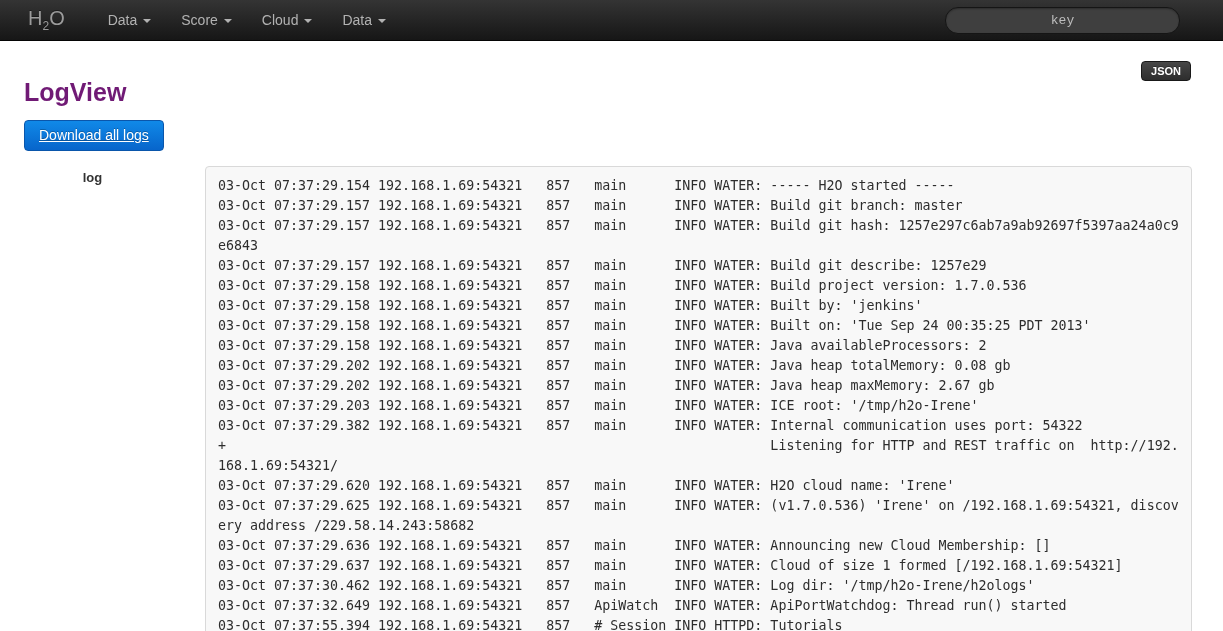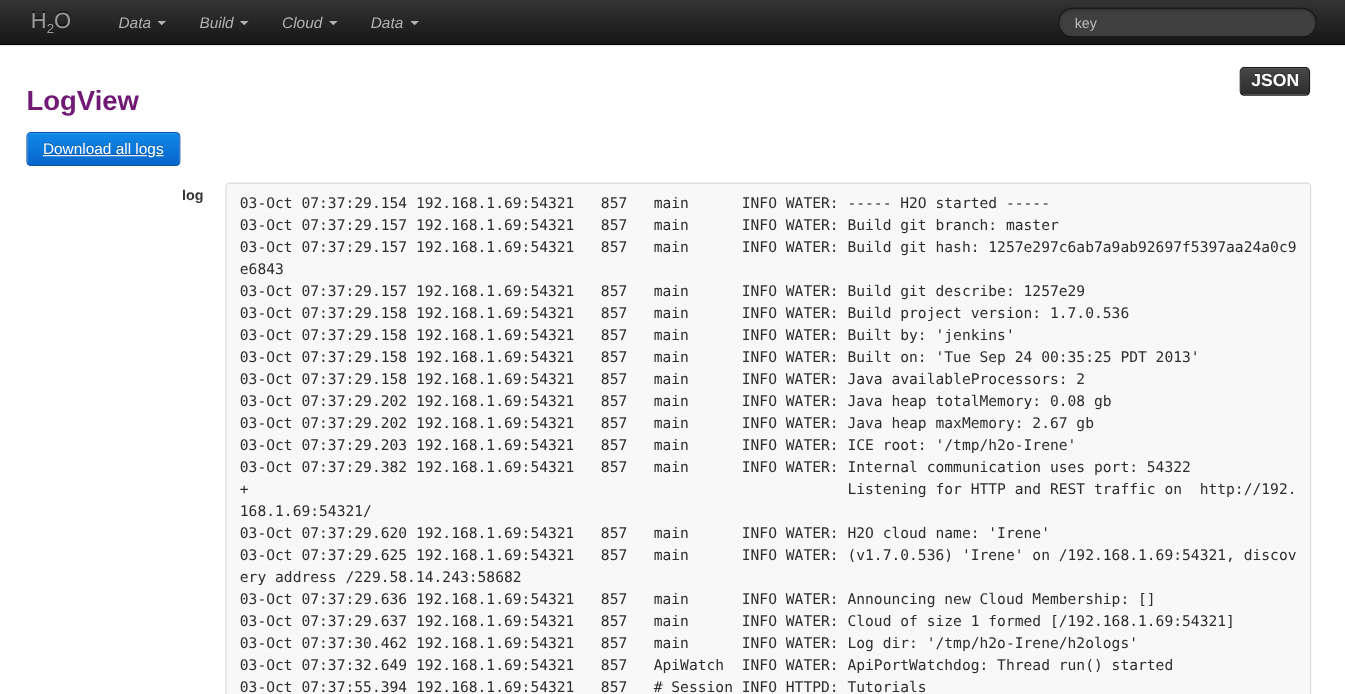--- a/index.html
+++ b/index.html
@@ -8,71 +8,72 @@
     width:1223px; height:631px; overflow:hidden;
     background:#ffffff; color:#333;
     font-family:"Liberation Sans", sans-serif;
     position:relative;
   }
   
   .navbar {
     height:40px; display:flex; align-items:center;
     background:linear-gradient(to bottom,#343434,#161616);
     border-bottom:1px solid #050505;
-    padding:0 26px 0 28px;
+    padding:0 43px 0 28px;
   }
   .brand {
     color:#9b9b9b; font-size:20px; margin-right:28px; cursor:pointer;
     text-shadow:0 -1px 0 rgba(0,0,0,.4); white-space:nowrap;
   }
   .brand sub { font-size:12px; }
   .nav { display:flex; align-items:center; height:40px; }
   .nav-item {
     color:#b2b2b2; font-size:14px; line-height:40px; padding:0 15px;
-    cursor:pointer; display:flex; align-items:center; white-space:nowrap;font-style:italic;
+    cursor:pointer; display:flex; align-items:center; white-space:nowrap;
   }
   .caret {
     display:inline-block; width:0; height:0; margin-left:6px; margin-top:2px;
     border-left:4px solid transparent; border-right:4px solid transparent;
     border-top:4px solid #b2b2b2;
   }
   .search-wrap { margin-left:auto; }
   .search-input {
     width:205px; height:17px; padding:4px 14px;
     background:#3f3f3f; border:1px solid #151515; border-radius:13px;
     color:#dddddd; font-size:13px; outline:none;
-    font-family:Liberation Sans, sans-serif;
+    font-family:Liberation Mono, monospace;
     box-shadow:inset 0 1px 2px rgba(0,0,0,.3);
+    text-align:center;
   }
   .search-input::placeholder { color:#bdbdbd; }
   
   .json-btn {
     position:absolute; top:61px; right:32px;
     background:linear-gradient(to bottom,#474747,#2d2d2d);
     border:1px solid #191919; border-radius:4px;
-    color:#ffffff; font-size:16px; font-weight:bold;
+    color:#ffffff; font-size:11px; font-weight:bold;
     padding:3px 9px; cursor:pointer;
     text-shadow:0 -1px 0 rgba(0,0,0,.3);
   }
   .page-title {
     margin:37px 0 0 24px; font-size:25px; font-weight:bold; color:#701a75;
     line-height:29px;
   }
   .download-btn {
     display:inline-block; margin:13px 0 0 24px; padding:6px 14px;
     background:linear-gradient(to bottom,#1089e8,#0765cb);
     border:1px solid #0a56ab; border-radius:4px;
     color:#ffffff; font-size:14px; line-height:17px; cursor:pointer;
     text-shadow:0 -1px 0 rgba(0,0,0,.25);
     font-family:"Liberation Sans", sans-serif;
     text-decoration:underline;
   }
   .log-row { display:flex; align-items:flex-start; margin-top:15px; }
   .log-label {
-    width:185px; text-align:right; font-weight:bold; font-size:13px;
+    width:185px; text-align:center; font-weight:bold; font-size:13px;
     color:#333333; padding-top:4px; flex:none;
   }
   .log-pre {
     margin:0 0 0 20px; width:120ch;
     font-family:"DejaVu Sans Mono", monospace;
     font-size:13.3px; line-height:20px; color:#2d2d2d;
     background:#f8f8f8; border:1px solid #d9d9d9; border-radius:4px;
     padding:9px 12px;
     white-space:pre-wrap; word-break:break-all;
   }
@@ -83,21 +84,21 @@
 
 
 <div class="navbar">
   <div class="brand"><span>H</span><sub>2</sub><span>O</span></div>
   <div class="nav">
     <div class="nav-item">
       <span>Data</span>
       <span class="caret"></span>
     </div>
     <div class="nav-item">
-      <span>Build</span>
+      <span>Score</span>
       <span class="caret"></span>
     </div>
     <div class="nav-item">
       <span>Cloud</span>
       <span class="caret"></span>
     </div>
     <div class="nav-item">
       <span>Data</span>
       <span class="caret"></span>
     </div>

